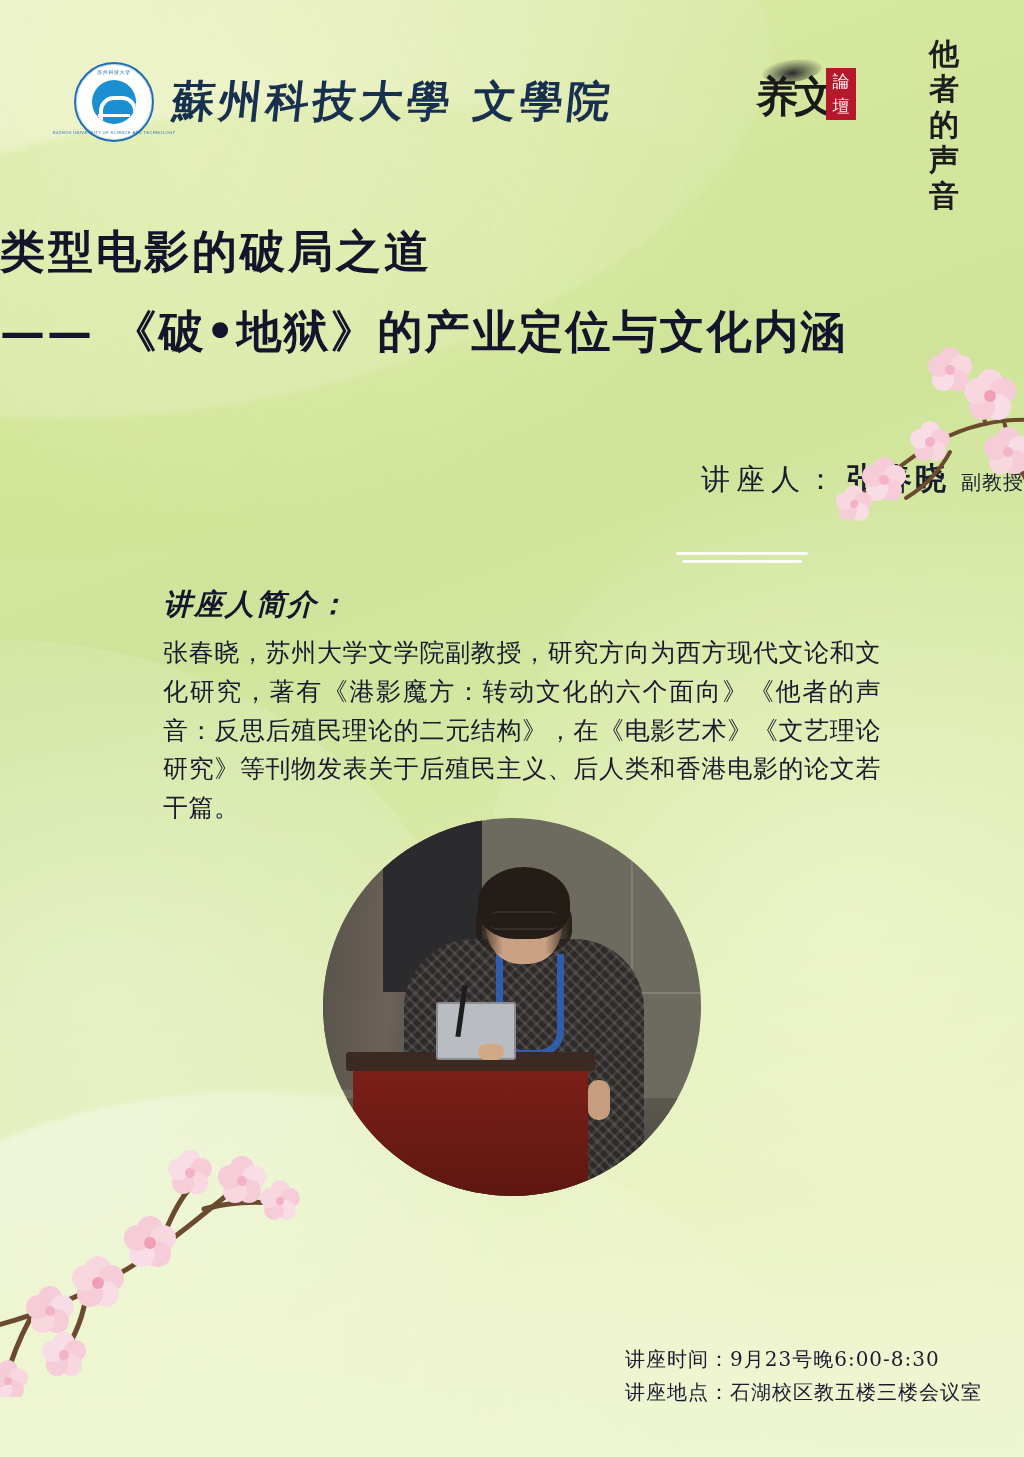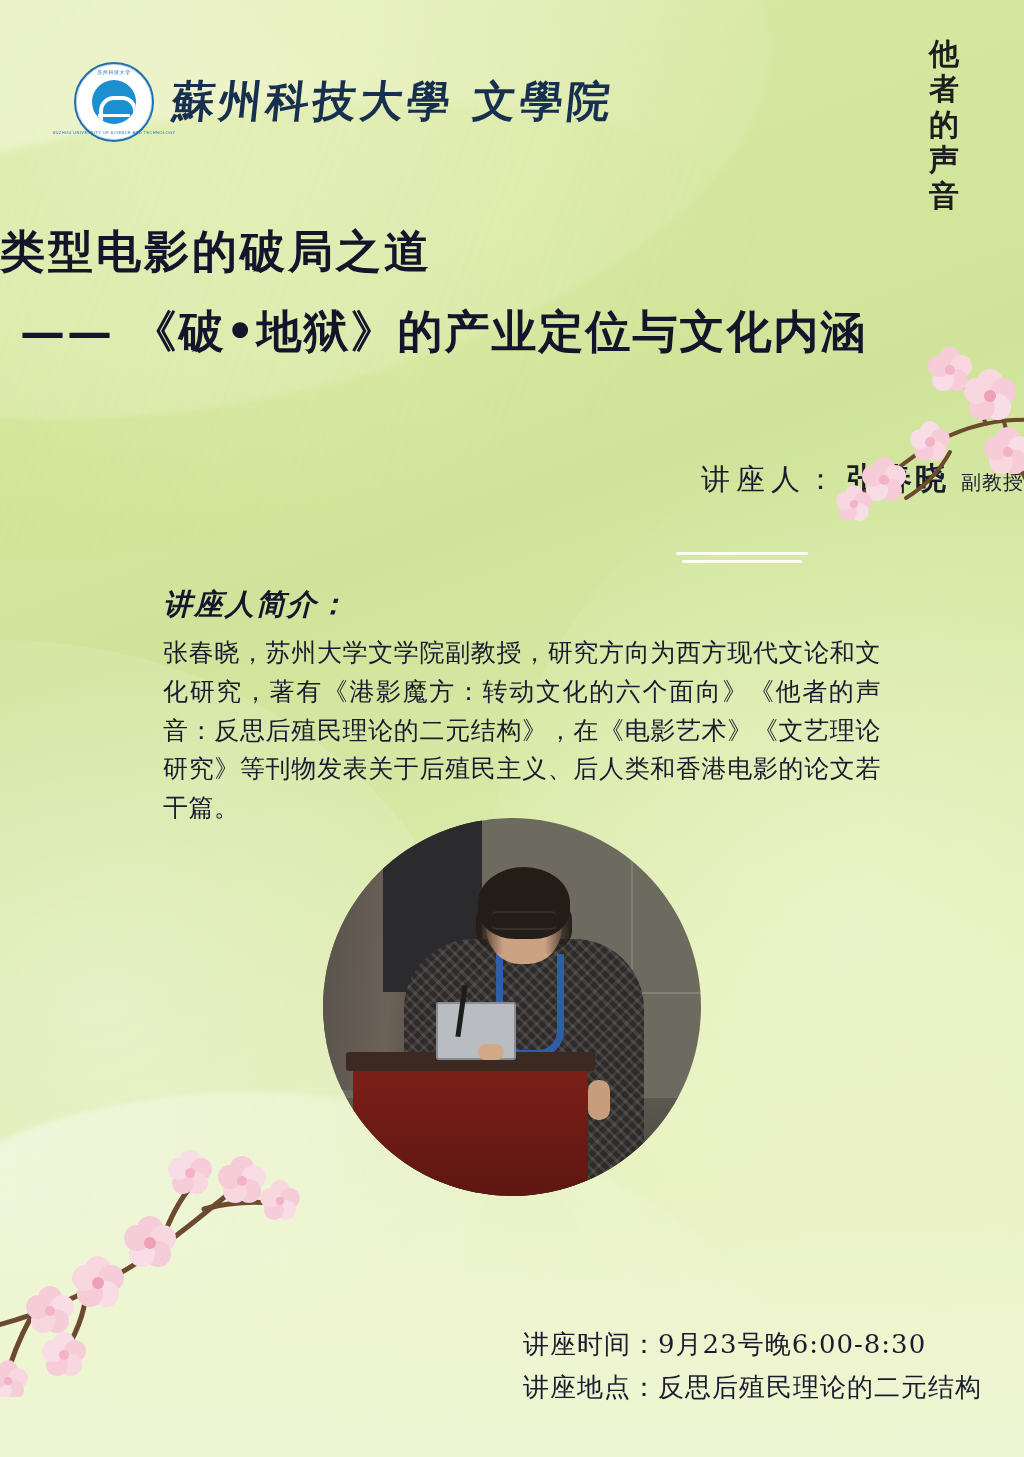--- a/index.html
+++ b/index.html
@@ -200,21 +200,20 @@
     color: #14142b;
     letter-spacing: 3px;
   }
   .title-line2 {
     margin-top: 20px;
     font-family: "DejaVu Serif", serif;
     font-size: 45px;
     font-weight: bold;
     color: #14142b;
     letter-spacing: 2px;
-    padding-left: 20px;
   }
 
   
   .speaker-row {
     position: absolute;
     left: 0; right: 0;
     text-align: right;
     font-family: "DejaVu Serif", serif;
     color: #1b1b2e;
     margin-top: 26px;
@@ -402,21 +401,21 @@
   }
   .branch-top-right { right: -10px; top: 300px; width: 280px; height: 260px; }
   .branch-bottom-left { left: -10px; bottom: 60px; width: 340px; height: 300px; }
 
   
   .footer {
     position: absolute;
     right: 42px; bottom: 48px;
     text-align: left;
     font-family: "DejaVu Serif", serif;
-    font-size: 26px;
+    font-size: 20px;
     color: #1b1b2e;
     line-height: 1.65;
     letter-spacing: 1px;
   }
   .footer div { white-space: nowrap; }
 </style>
 </head>
 <body>
 
 <div class="poster">
@@ -430,20 +429,25 @@
 
   <div class="header">
     <div class="logo">
       <div class="ring-text">苏州科技大学</div>
       <div class="emblem"></div>
       <div class="ring-text-bottom">SUZHOU UNIVERSITY OF SCIENCE AND TECHNOLOGY</div>
     </div>
     <div class="school-name">蘇州科技大學 文學院</div>
   </div>
 
+  <div class="forum-mark">
+    <div class="ink"></div>
+    <div class="brush">养文</div>
+    <div class="seal">論壇</div>
+  </div>
 
   <div class="lecture-no">他者的声音</div>
 
   <div class="title-block">
     <div class="title-line1">类型电影的破局之道</div>
     <div class="title-line2">—— 《破•地狱》的产业定位与文化内涵</div>
   </div>
 
   <div class="speaker-row r1">
     <span class="speaker-label">讲座人：</span><span class="speaker-name">张春晓</span><span class="speaker-rank">副教授</span>
@@ -607,16 +611,16 @@
         <circle r="10" cx="6" cy="9" fill="#f9dde6"></circle>
           <circle r="10" cx="-6" cy="9" fill="#f6ccd8"></circle>
         <circle r="10" cx="-10" cy="-3" fill="#f8d7e1"></circle>
           <circle r="4" cx="0" cy="0" fill="#f3b2c6"></circle>
       </g>
     </g>
   </svg>
 
   <div class="footer">
     <div>讲座时间：9月23号晚6:00-8:30</div>
-    <div>讲座地点：反思后殖民理论的二元结构</div>
+    <div>讲座地点：石湖校区教五楼三楼会议室</div>
   </div>
 
 </div>
 
 </body></html>

